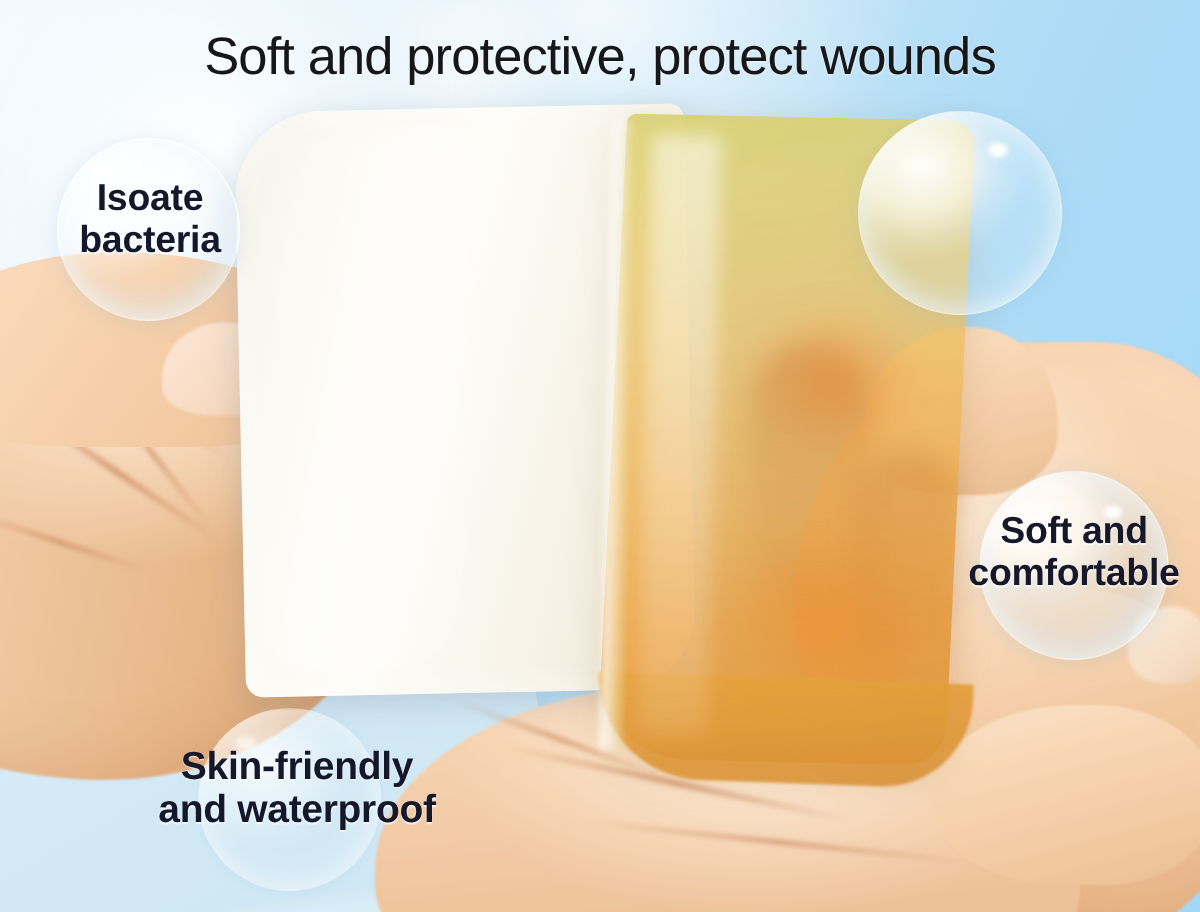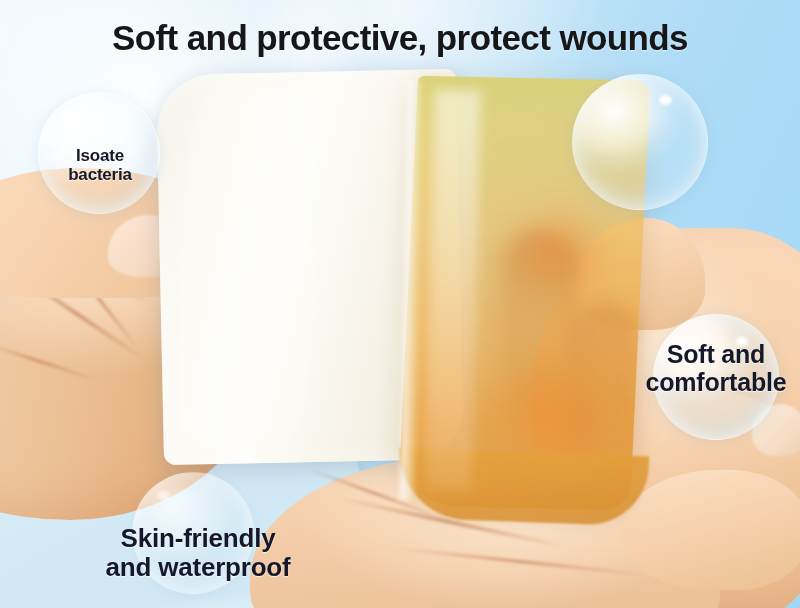--- a/index.html
+++ b/index.html
@@ -312,47 +312,46 @@
     letter-spacing: -0.2px;
     line-height: 1.12;
     text-align: center;
     white-space: pre-line;
     text-shadow: 0 1px 1px rgba(255,255,255,0.75);
   }
 
   .label-isolate {
     left: 10px; top: 118px;
     width: 180px;
-    font-size: 17px;
-    margin-top: 28px;
+    font-size: 25px;
   }
   .label-absorb {
     left: 548px; top: 98px;
     width: 186px;
     font-size: 25px;
   }
   .label-soft {
     left: 622px; top: 340px;
     width: 188px;
     font-size: 25px;
   }
   .label-skin {
-    left: 78px; top: 524px;
+    left: 78px; top: 496px;
     width: 240px;
     font-size: 26px;
   }
 
   
   .headline {
     position: absolute;
     left: 0; top: 18px;
     width: 800px;
     text-align: center;
     font-size: 35px;
-    font-weight: 700;
+    font-weight: 400;
     color: #17171a;
     letter-spacing: -0.6px;
     text-shadow: 0 1px 2px rgba(255,255,255,0.55);
   }
 </style>
 </head>
 <body>
 
 <div id="stage">
 

